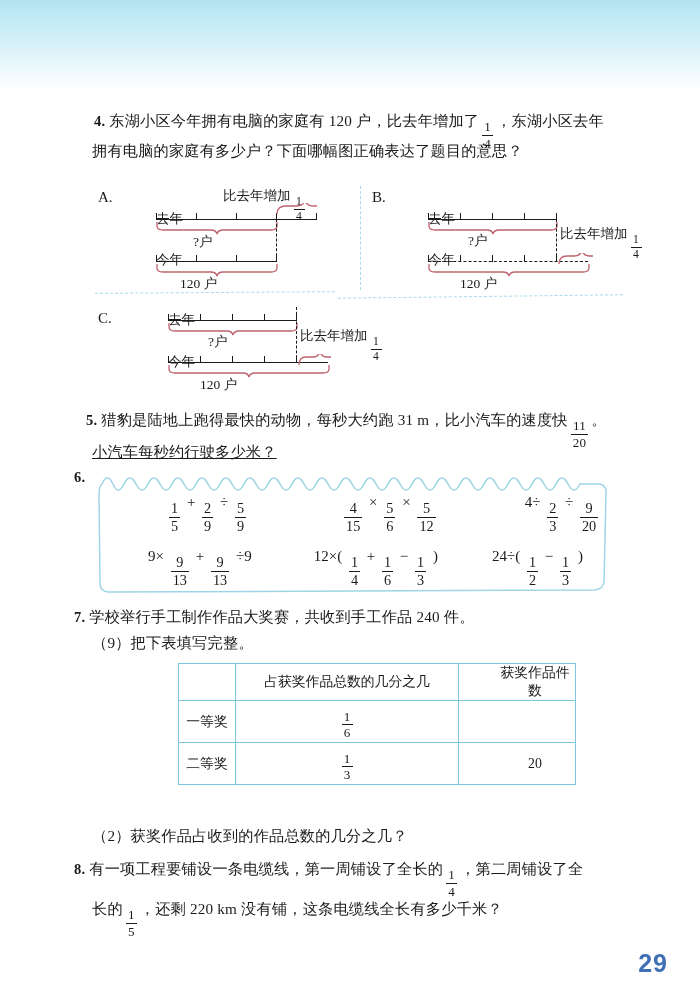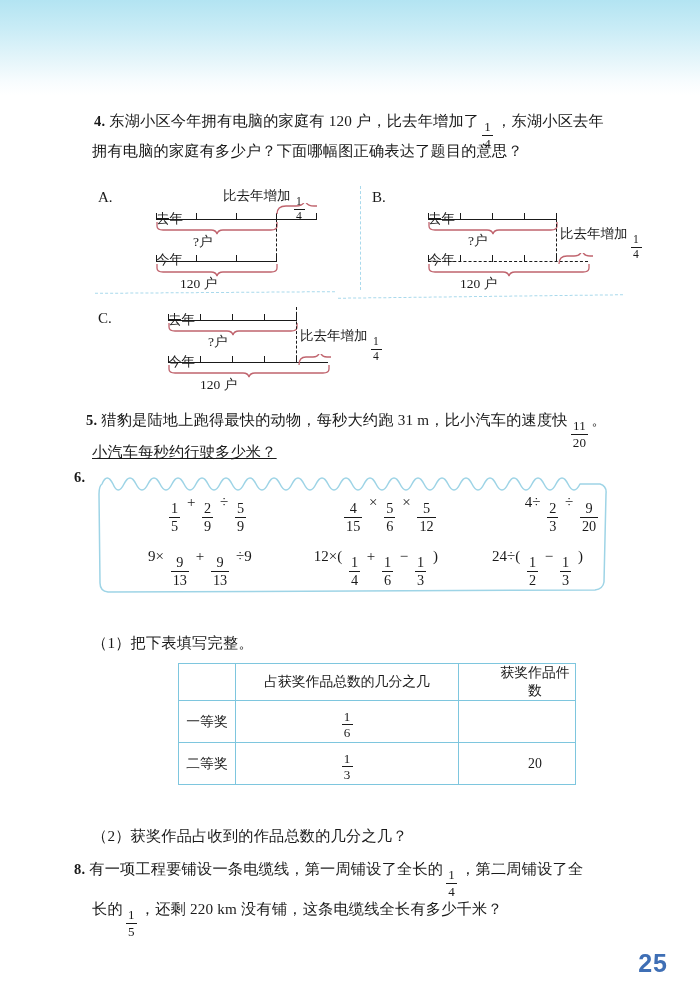--- a/index.html
+++ b/index.html
@@ -367,21 +367,25 @@
         <span class="frac big">
             <span class="num">1</span>
             <span class="bar"></span>
             <span class="den">3</span>
           </span>
         <span>)</span>
       </div>
     </div>
   </div>
 
-  <div class="qline" style="left:92px;top:632px;">（1）把下表填写完整。</div>
+  <div class="qline" style="left:74px;top:606px;">
+    <span class="qnum">7.</span>
+    <span>学校举行手工制作作品大奖赛，共收到手工作品 240 件。</span>
+  </div>
+  <div class="qline" style="left:92px;top:632px;">（9）把下表填写完整。</div>
 
   <table id="p7table">
     <thead>
       <tr>
         <th class="c0"></th>
         <th class="c1">占获奖作品总数的几分之几</th>
         <th class="c2">获奖作品件数</th>
       </tr>
     </thead>
     <tbody>
@@ -421,15 +425,15 @@
       </span><span>，第二周铺设了全</span>
   </div>
   <div class="qline" style="left:92px;top:898px;">
     <span>长的</span><span class="frac">
         <span class="num">1</span>
         <span class="bar"></span>
         <span class="den">5</span>
       </span><span>，还剩 220 km 没有铺，这条电缆线全长有多少千米？</span>
   </div>
 
-  <div class="pagenum">25</div>
+  <div class="pagenum">29</div>
 
 </div>
 
 </body></html>

